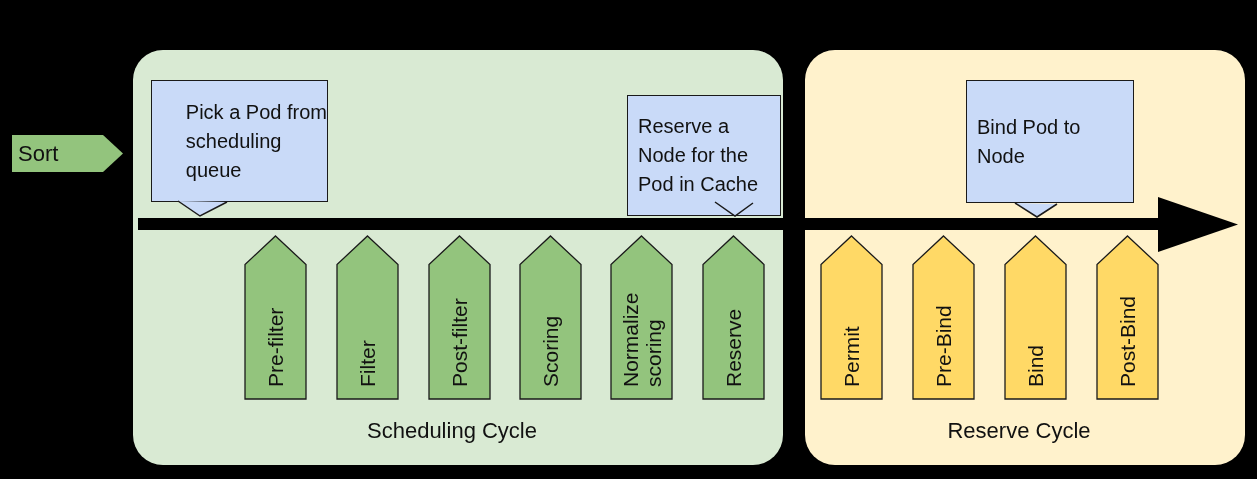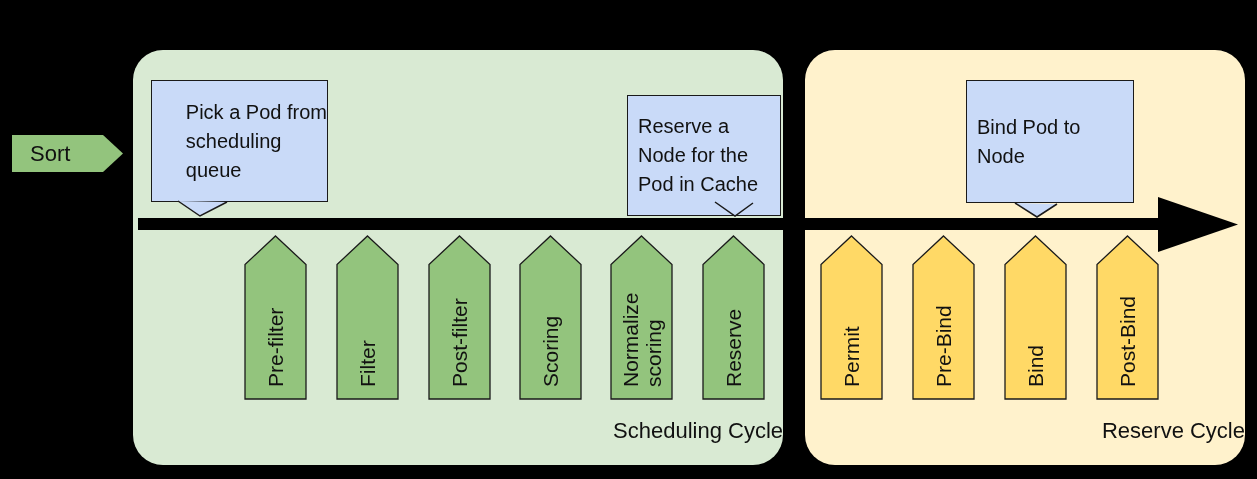--- a/index.html
+++ b/index.html
@@ -6,29 +6,29 @@
   .canvas{
     position:relative;width:1257px;height:479px;overflow:hidden;
     background:var(--background,#000000);
     font-family:"Liberation Sans",sans-serif;color:#111;
   }
   
   .sort-arrow{
     position:absolute;left:12px;top:135px;width:111px;height:37px;
     background:var(--stage_green,#93c47d);
     clip-path:polygon(0 0,82% 0,100% 50%,82% 100%,0 100%);
-    display:flex;align-items:center;padding-left:18px;box-sizing:border-box;
+    display:flex;align-items:center;padding-left:6px;box-sizing:border-box;
     font-size:22px;
   }
   
   .cycle-box{position:absolute;top:50px;height:415px;border-radius:30px;}
   .green-box{left:133px;width:650px;background:var(--cycle_green,#d9ead3);}
   .yellow-box{left:805px;width:440px;background:var(--cycle_yellow,#fff2cc);}
   .cycle-title{
-    position:absolute;left:0;right:0;bottom:21px;text-align:right;
+    position:absolute;left:0;right:12px;bottom:21px;text-align:center;
     font-size:22px;color:#111;
   }
   
   .timeline-shaft{position:absolute;left:138px;top:218px;width:1022px;height:12px;background:var(--arrow_black,#000);}
   .timeline-head{
     position:absolute;left:1158px;top:197px;width:80px;height:55px;
     background:var(--arrow_black,#000);
     clip-path:polygon(0 0,100% 50%,0 100%);
   }
   

